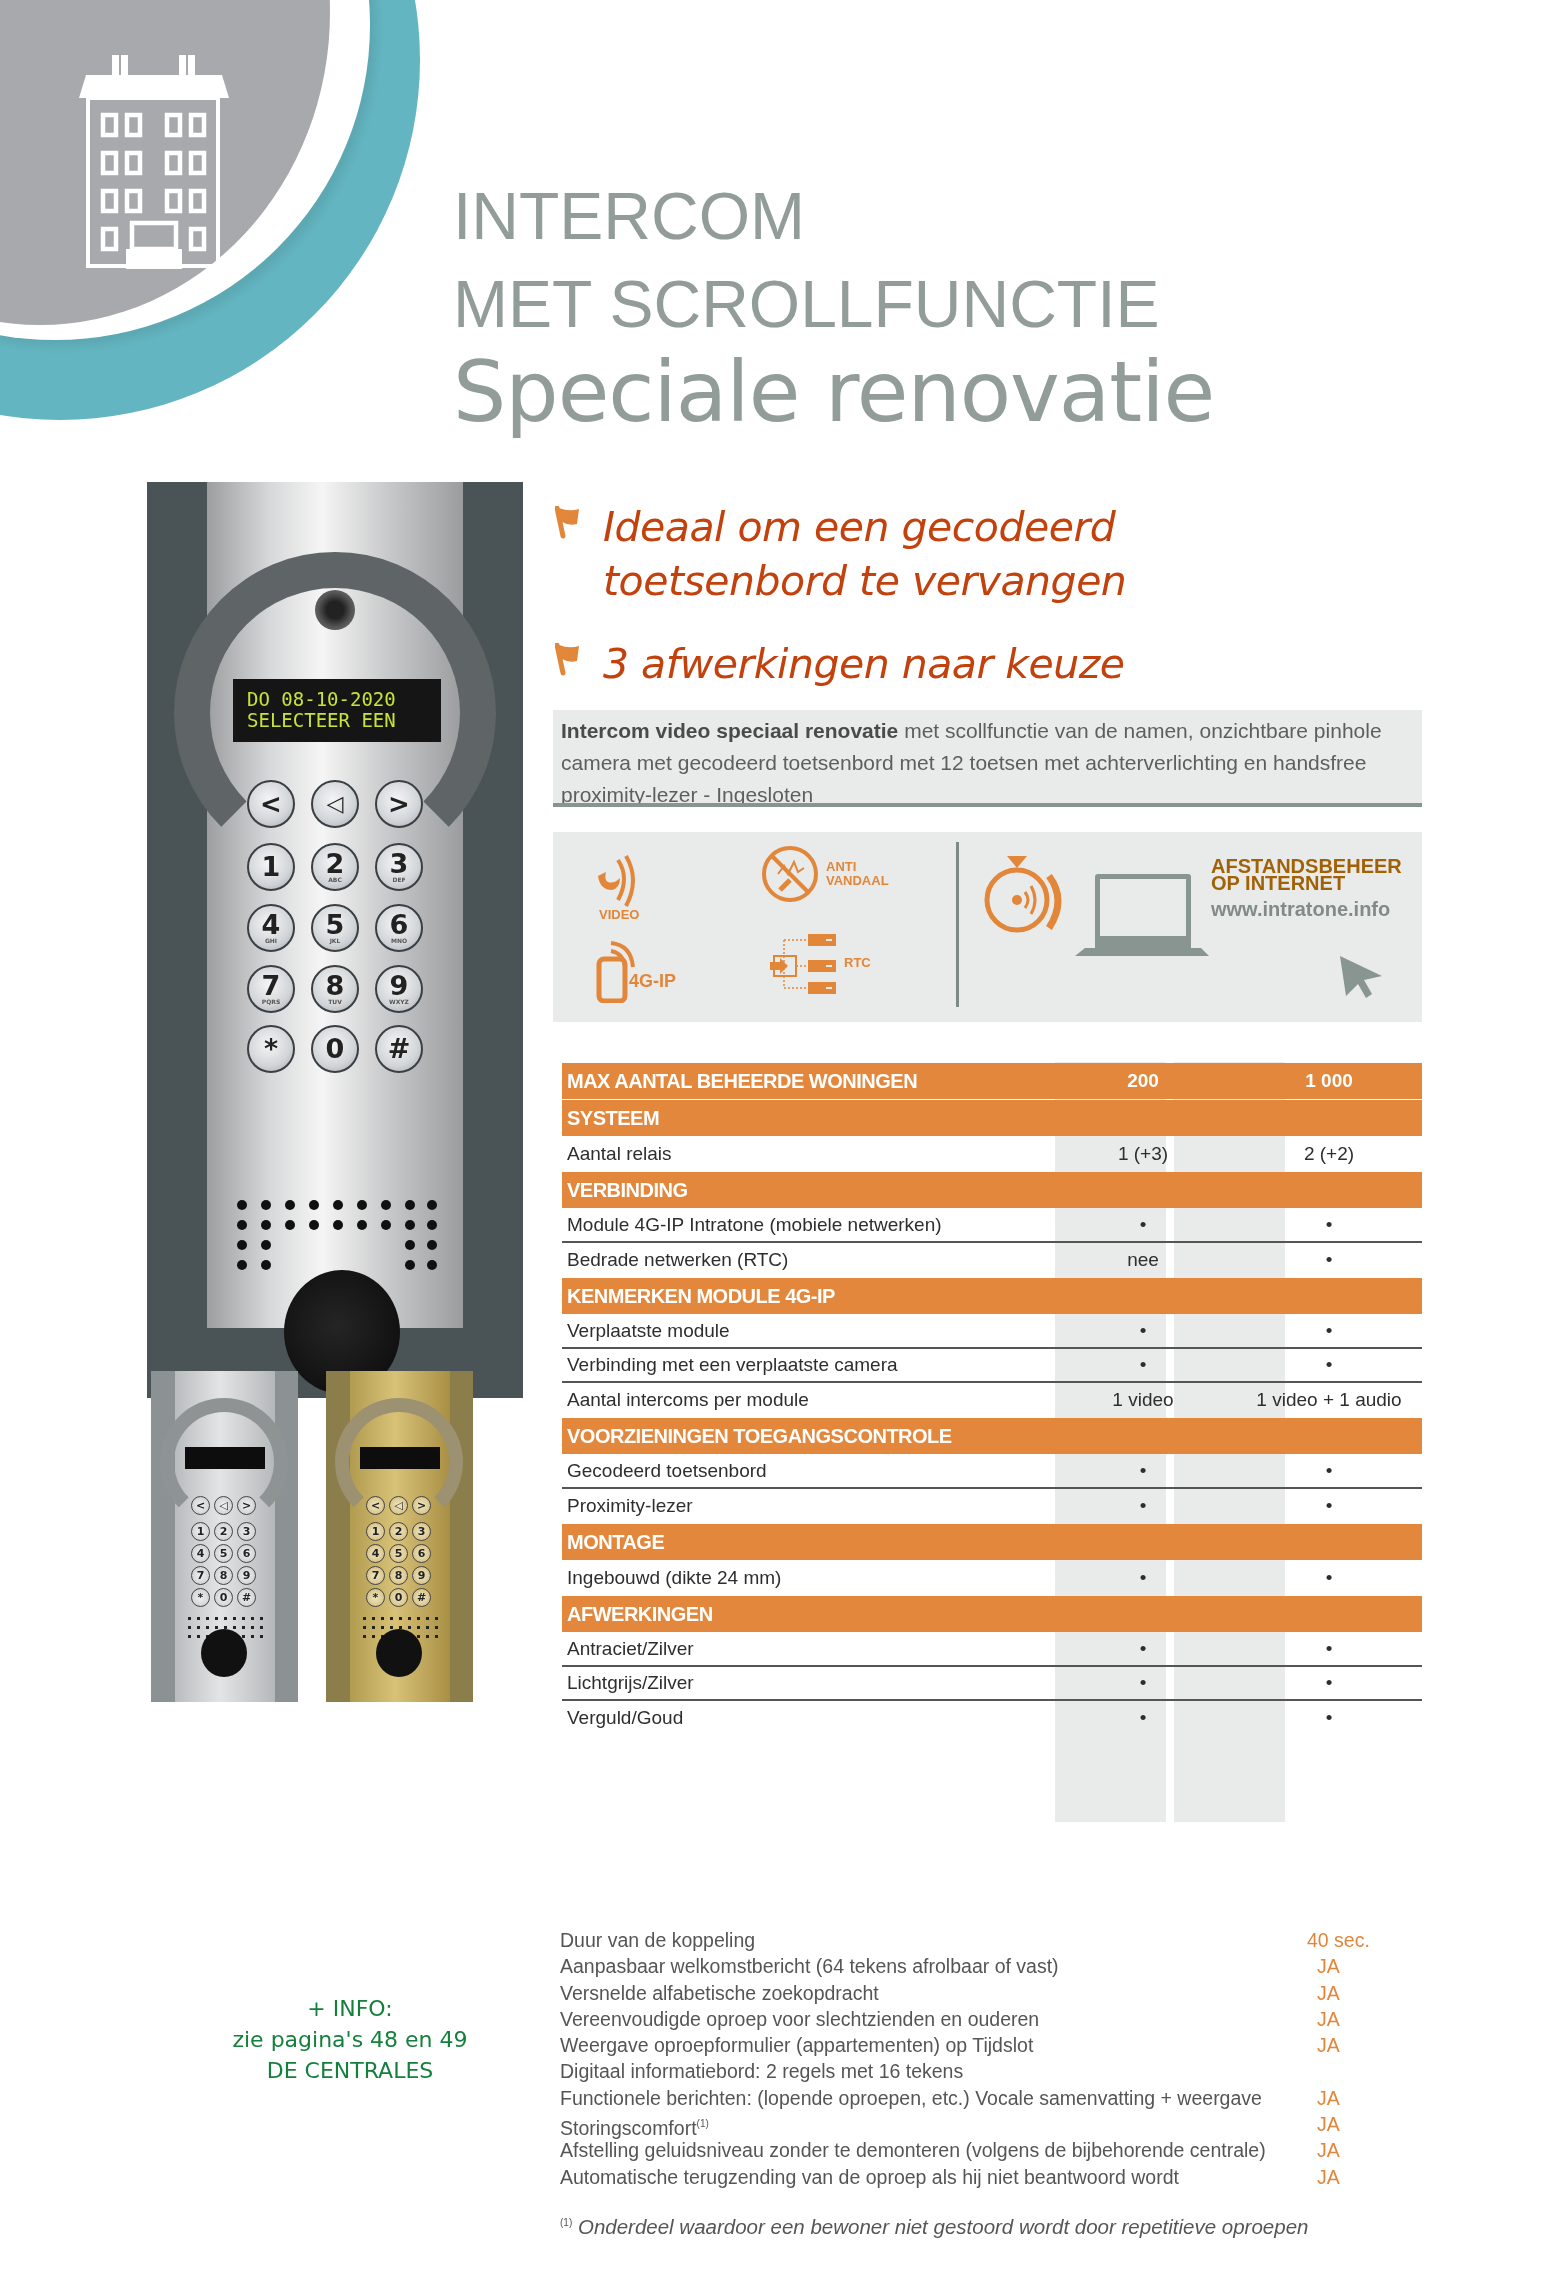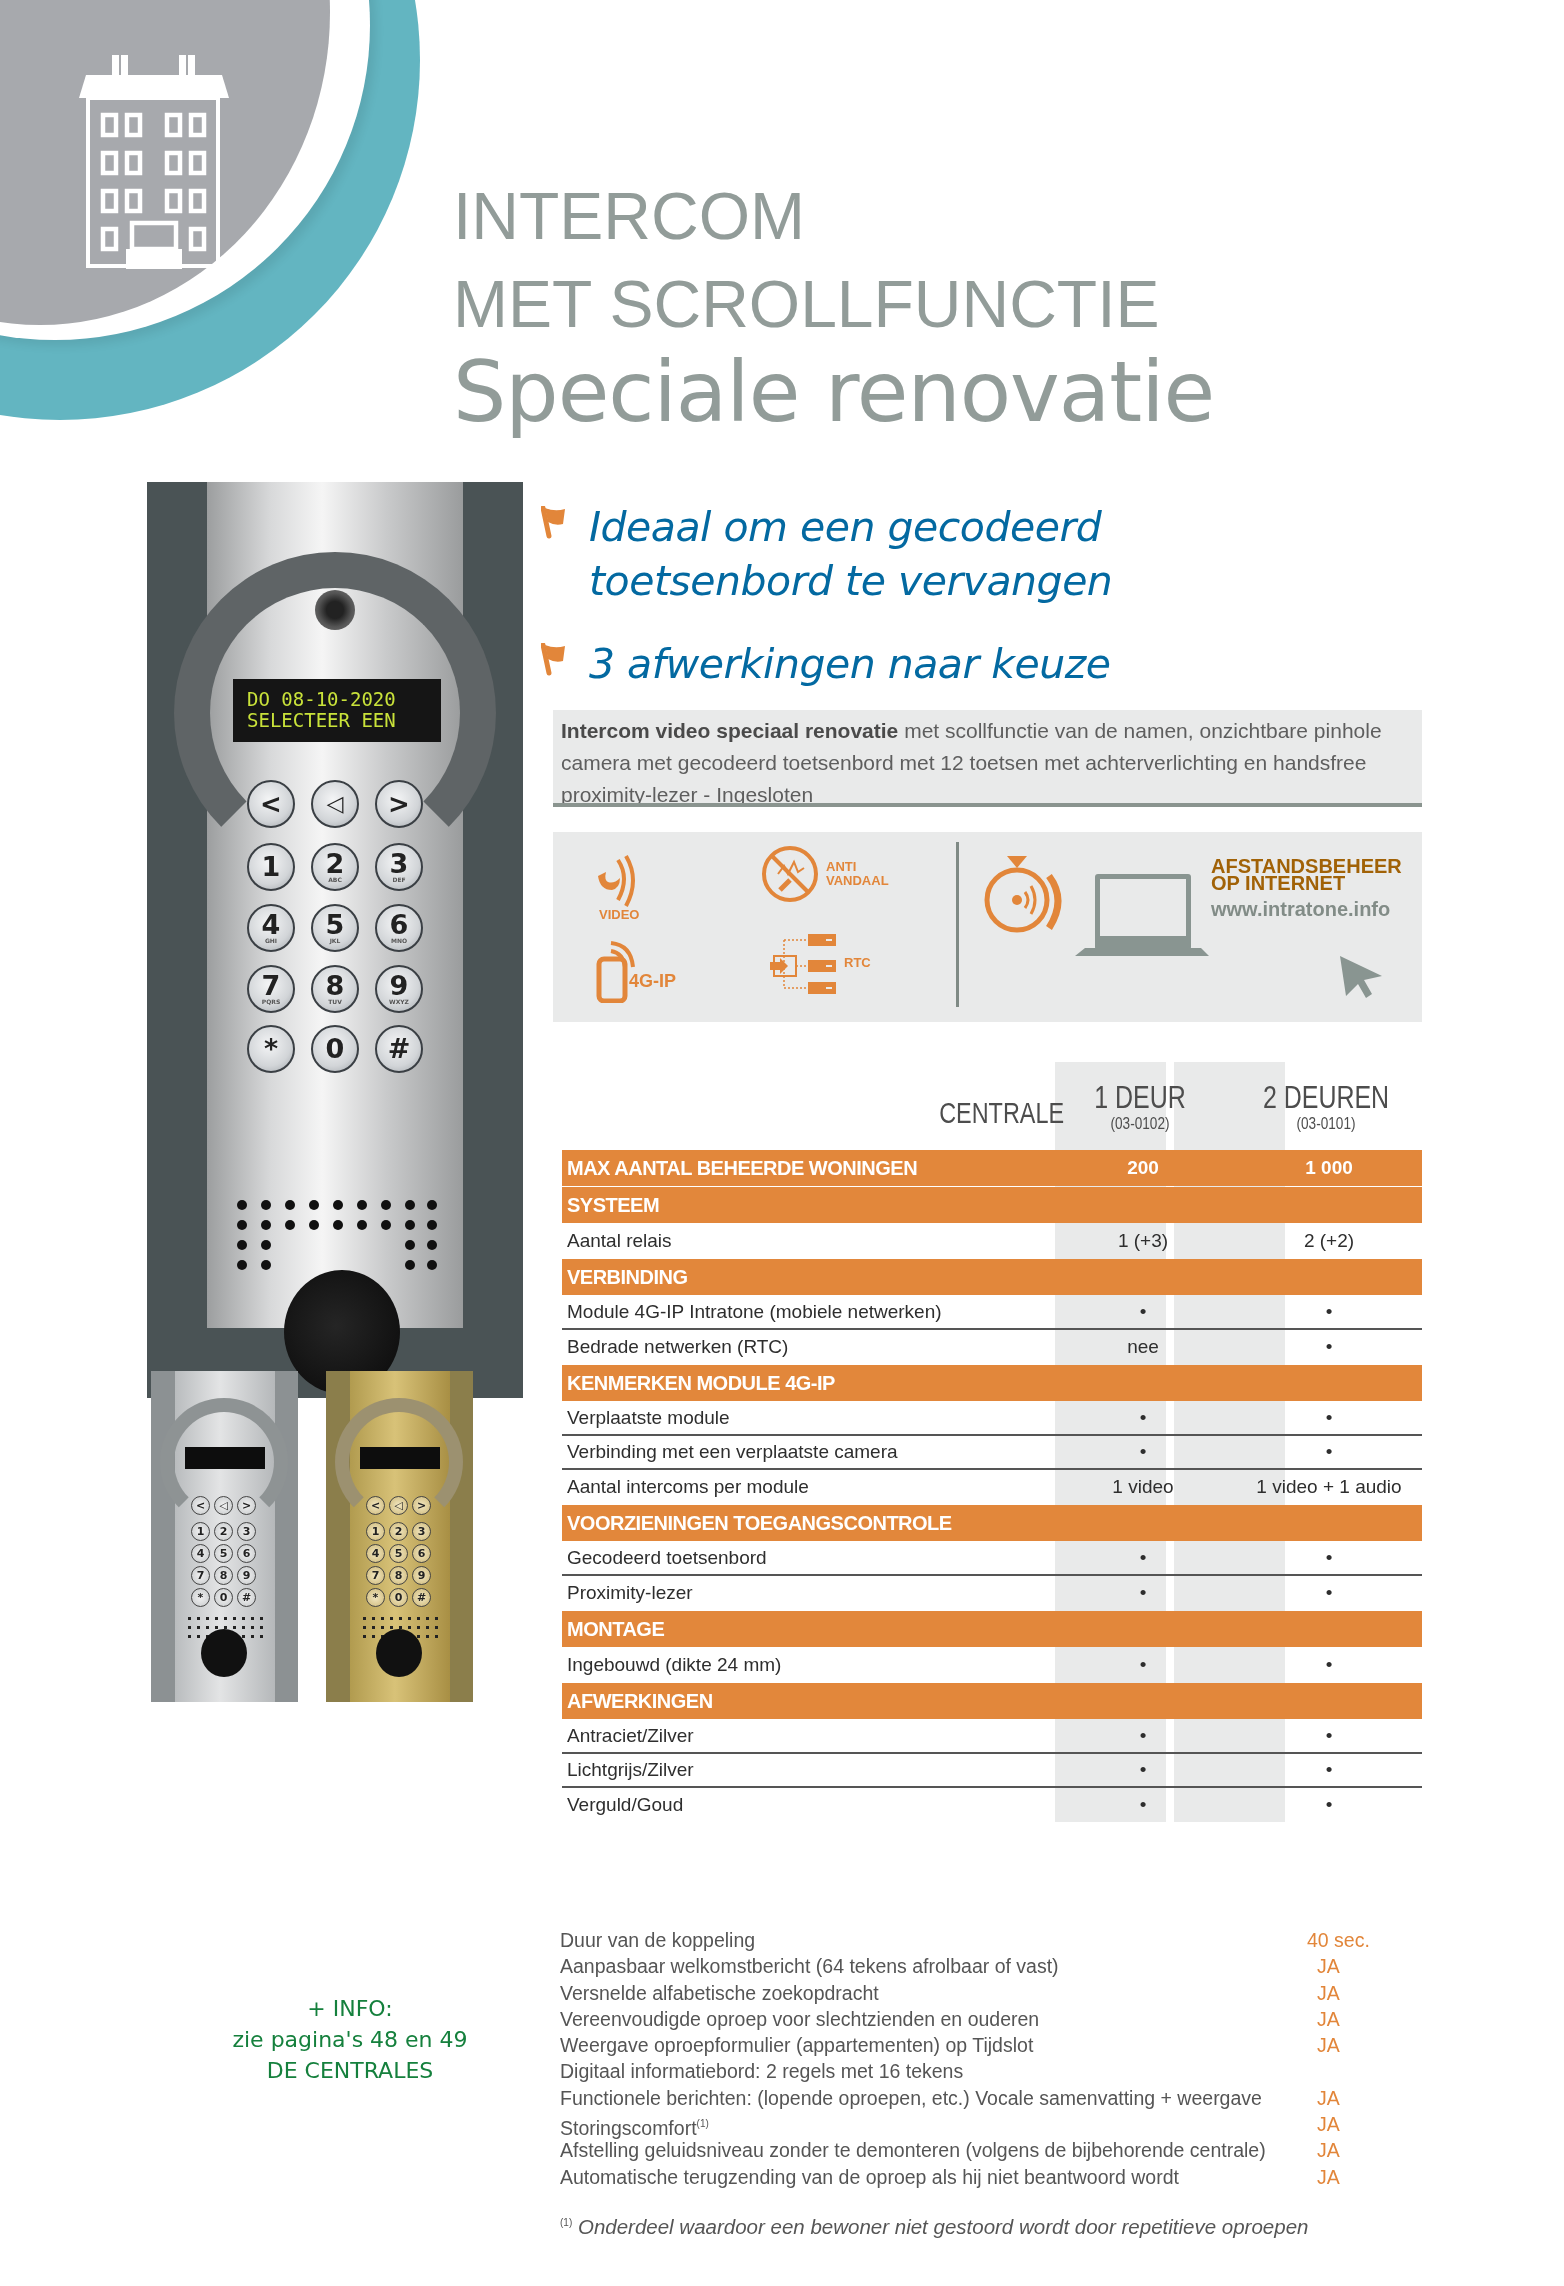--- a/index.html
+++ b/index.html
@@ -42,21 +42,21 @@
   .small-photo.gold .sp-ring { border-color: #9c9170; }
   .sp-lcd { position: absolute; left: 34px; top: 76px; width: 80px; height: 22px; background: #0d0d0d; }
   .sp-key { position: absolute; width: 19px; height: 19px; border-radius: 50%; border: 1px solid #444; font-size: 11px; font-weight: bold; font-family: "DejaVu Sans", sans-serif; display: flex; align-items: center; justify-content: center; color: #222; }
   .small-photo.silver .sp-key { background: radial-gradient(circle, #f2f2f2, #c5c8ca); }
   .small-photo.gold .sp-key { background: radial-gradient(circle, #f2e7c1, #cdb878); }
   .sp-knob { position: absolute; left: 50px; top: 258px; width: 46px; height: 48px; border-radius: 50%; background: #111; }
   .sp-dots { position: absolute; left: 34px; top: 230px; width: 80px; height: 30px;
      background-image: radial-gradient(circle, #222 1.6px, transparent 2px); background-size: 9px 9px; }
 
   
-  .highlight { position: absolute; left: 541px; color: #0369a1; font-family: "DejaVu Sans", sans-serif; font-style: italic; font-size: 41px; line-height: 54px; letter-spacing: -0.5px; }
+  .highlight { position: absolute; left: 555px; color: #c2410c; font-family: "DejaVu Sans", sans-serif; font-style: italic; font-size: 41px; line-height: 54px; letter-spacing: -0.5px; }
   .highlight .flag { position: absolute; left: 0; top: 6px; width: 26px; height: 34px; }
   .highlight .txt { display: block; padding-left: 48px; }
   .hl1 { top: 500px; }
   .hl2 { top: 637px; }
 
   
   .desc { position: absolute; left: 553px; top: 710px; width: 869px; height: 93px; background: #e9eaea; padding: 5px 8px; font-family: "Liberation Sans", sans-serif; font-size: 21px; line-height: 32px; color: #5e5e5e; }
   .desc b { color: #4a4a4a; font-weight: bold; }
   .desc-sep { position: absolute; left: 553px; top: 803px; width: 869px; height: 4px; background: #8a948f; }
 
@@ -320,31 +320,20 @@
   <div class="remote-title"><span>AFSTANDSBEHEER</span><br><span>OP INTERNET</span></div>
   <div class="remote-url">www.intratone.info</div>
   <svg style="position:absolute;left:785px;top:122px;" width="48" height="48" viewBox="0 0 48 48">
     <polygon points="2,2 44,22 26,26 34,40 28,44 20,30 8,42" fill="#899591"></polygon>
   </svg>
 </div>
 
 <div class="spec">
   <div class="colbg c1"></div>
   <div class="colbg c2"></div>
-  <div class="head">
-    <span class="centrale">CENTRALE</span>
-    <div class="col a">
-      <span class="nm">1 DEUR</span>
-      <span class="cd">(03-0102)</span>
-    </div>
-    <div class="col b">
-      <span class="nm">2 DEUREN</span>
-      <span class="cd">(03-0101)</span>
-    </div>
-  </div>
   <div id="spec-rows">
       <div class="row sec">
         <span class="lab">MAX AANTAL BEHEERDE WONINGEN</span>
         <span class="v1">200</span>
         <span class="v2">1 000</span>
       </div>
       <div class="row sec">
         <span class="lab">SYSTEEM</span>
         <span class="v1"></span>
         <span class="v2"></span>

